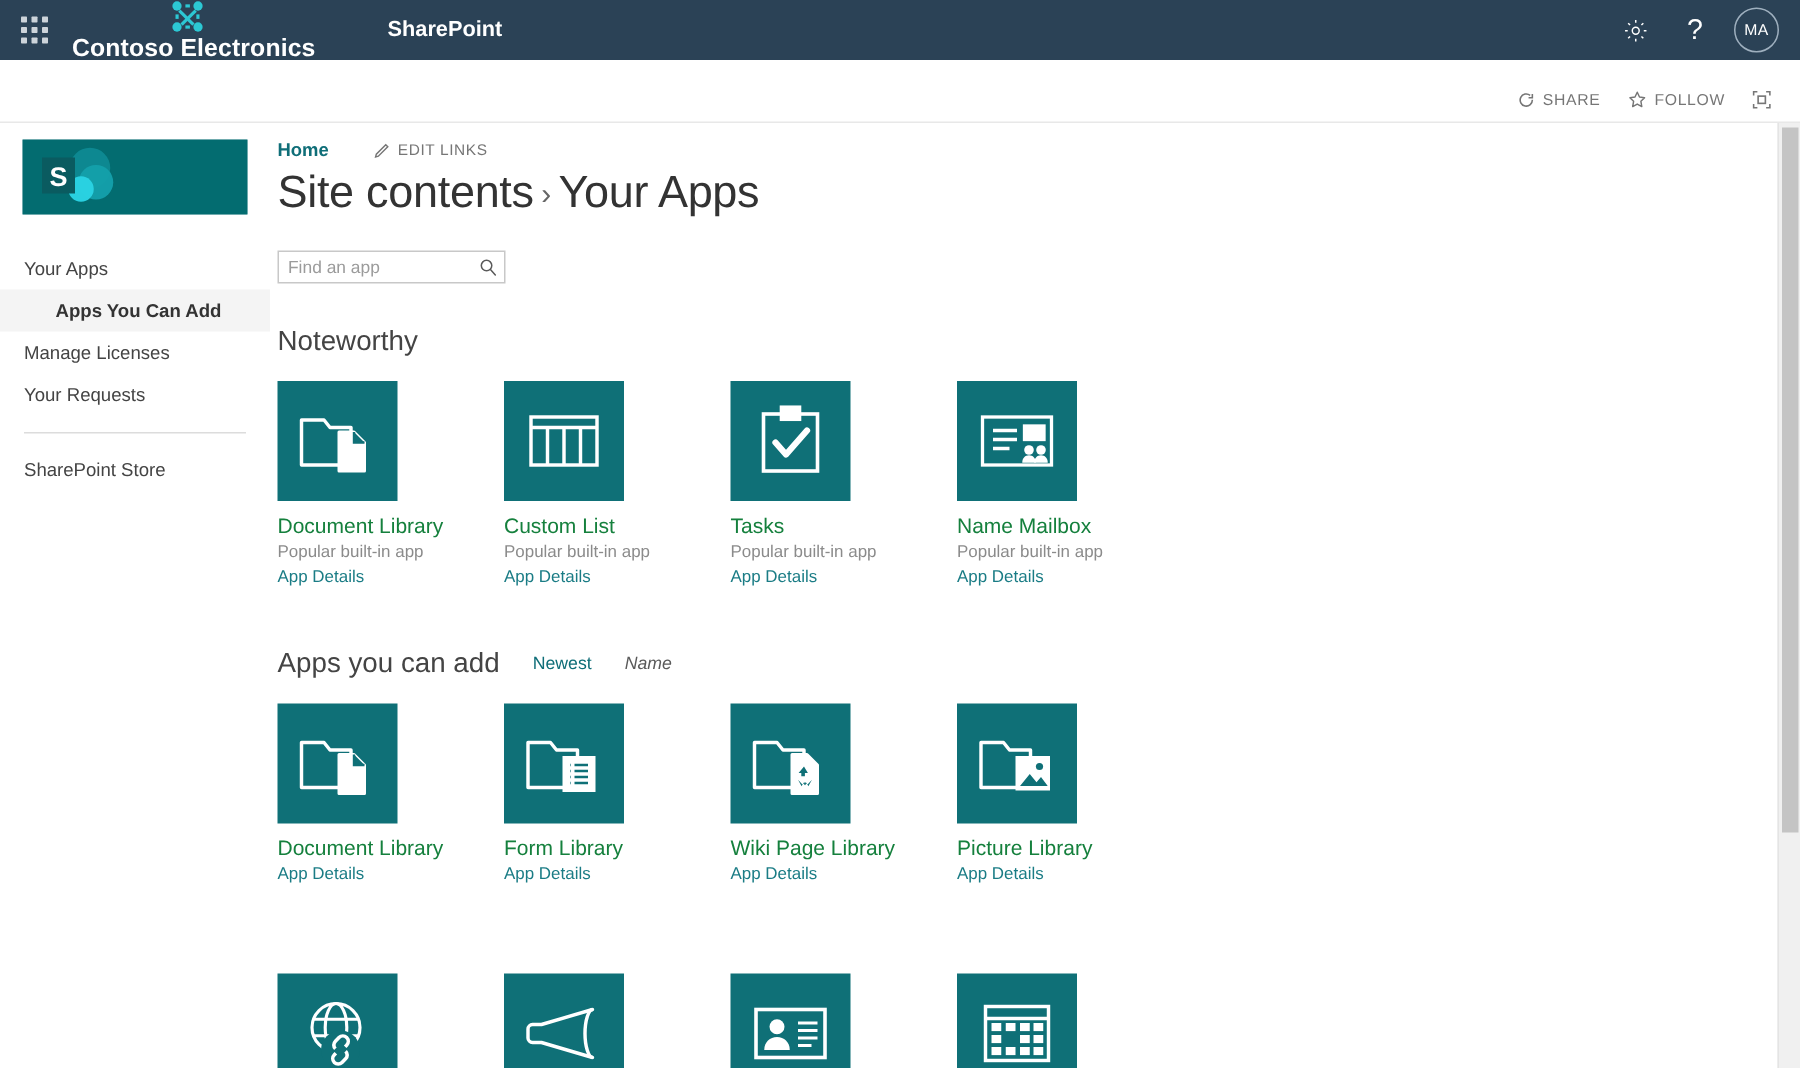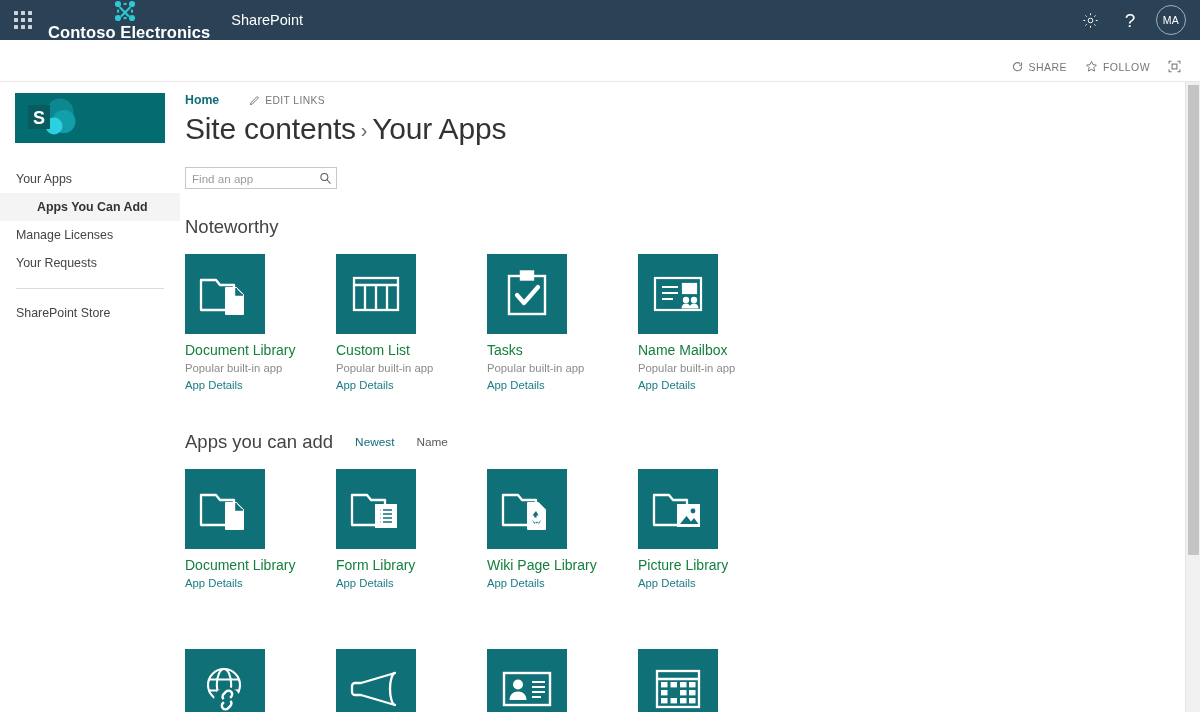--- a/index.html
+++ b/index.html
@@ -35,22 +35,22 @@
   }
   .waffle i { background: #cdd4da; border-radius: 0.5px; display:block; width:4px; height:4px; }
 
   .brand-block { display: flex; align-items: center; cursor: pointer; flex-direction: column; }
   .contoso-logo { width: 24px; height: 24px; margin-right: 9px; display:block; }
   .brand-name {
     color: #ffffff; font-size: 16.5px; font-weight: 700; letter-spacing: .1px;
     white-space: nowrap;
   }
   .suite-app-name {
-    color: #ffffff; font-size: 14.5px; font-weight: 400;
-    margin-left: 21px; white-space: nowrap; cursor: pointer;
+    color: #ffffff; font-size: 14.5px; font-weight: 700;
+    margin-left: 48px; white-space: nowrap; cursor: pointer;
   }
   .suite-right {
     margin-left: auto; display: flex; align-items: center; gap: 0px; padding-right: 14px;
   }
   .suite-icon {
     width: 40px; height: 40px; display: flex; align-items: center; justify-content: center;
     color: #ffffff; cursor: pointer;
   }
   .suite-icon.qmark { font-size: 19px; font-weight: 400; line-height: 1; }
   .avatar {
@@ -154,21 +154,21 @@
     display: flex; align-items: center; gap: 0;
     margin: 26px 0 0 0;
   }
   .section-title {
     font-size: 18.5px; font-weight: 400; color: #444444; line-height: 24px;
   }
   .sort-link {
     font-size: 11.8px; margin-left: 22px; cursor: pointer;
   }
   .sort-link.active { color: #0f6e78; }
-  .sort-link.inactive { color: #5a5a5a; }
+  .sort-link.inactive { color: #5a5a5a; font-style: italic; }
 
   .tile-grid { display: flex; gap: 0; margin-top: 15px; }
   .tile {
     width: 151px; flex: 0 0 151px; cursor: pointer;
   }
   .tile-art {
     width: 80px; height: 80px;
     background: #0f7077;
     display: flex; align-items: center; justify-content: center;
   }

